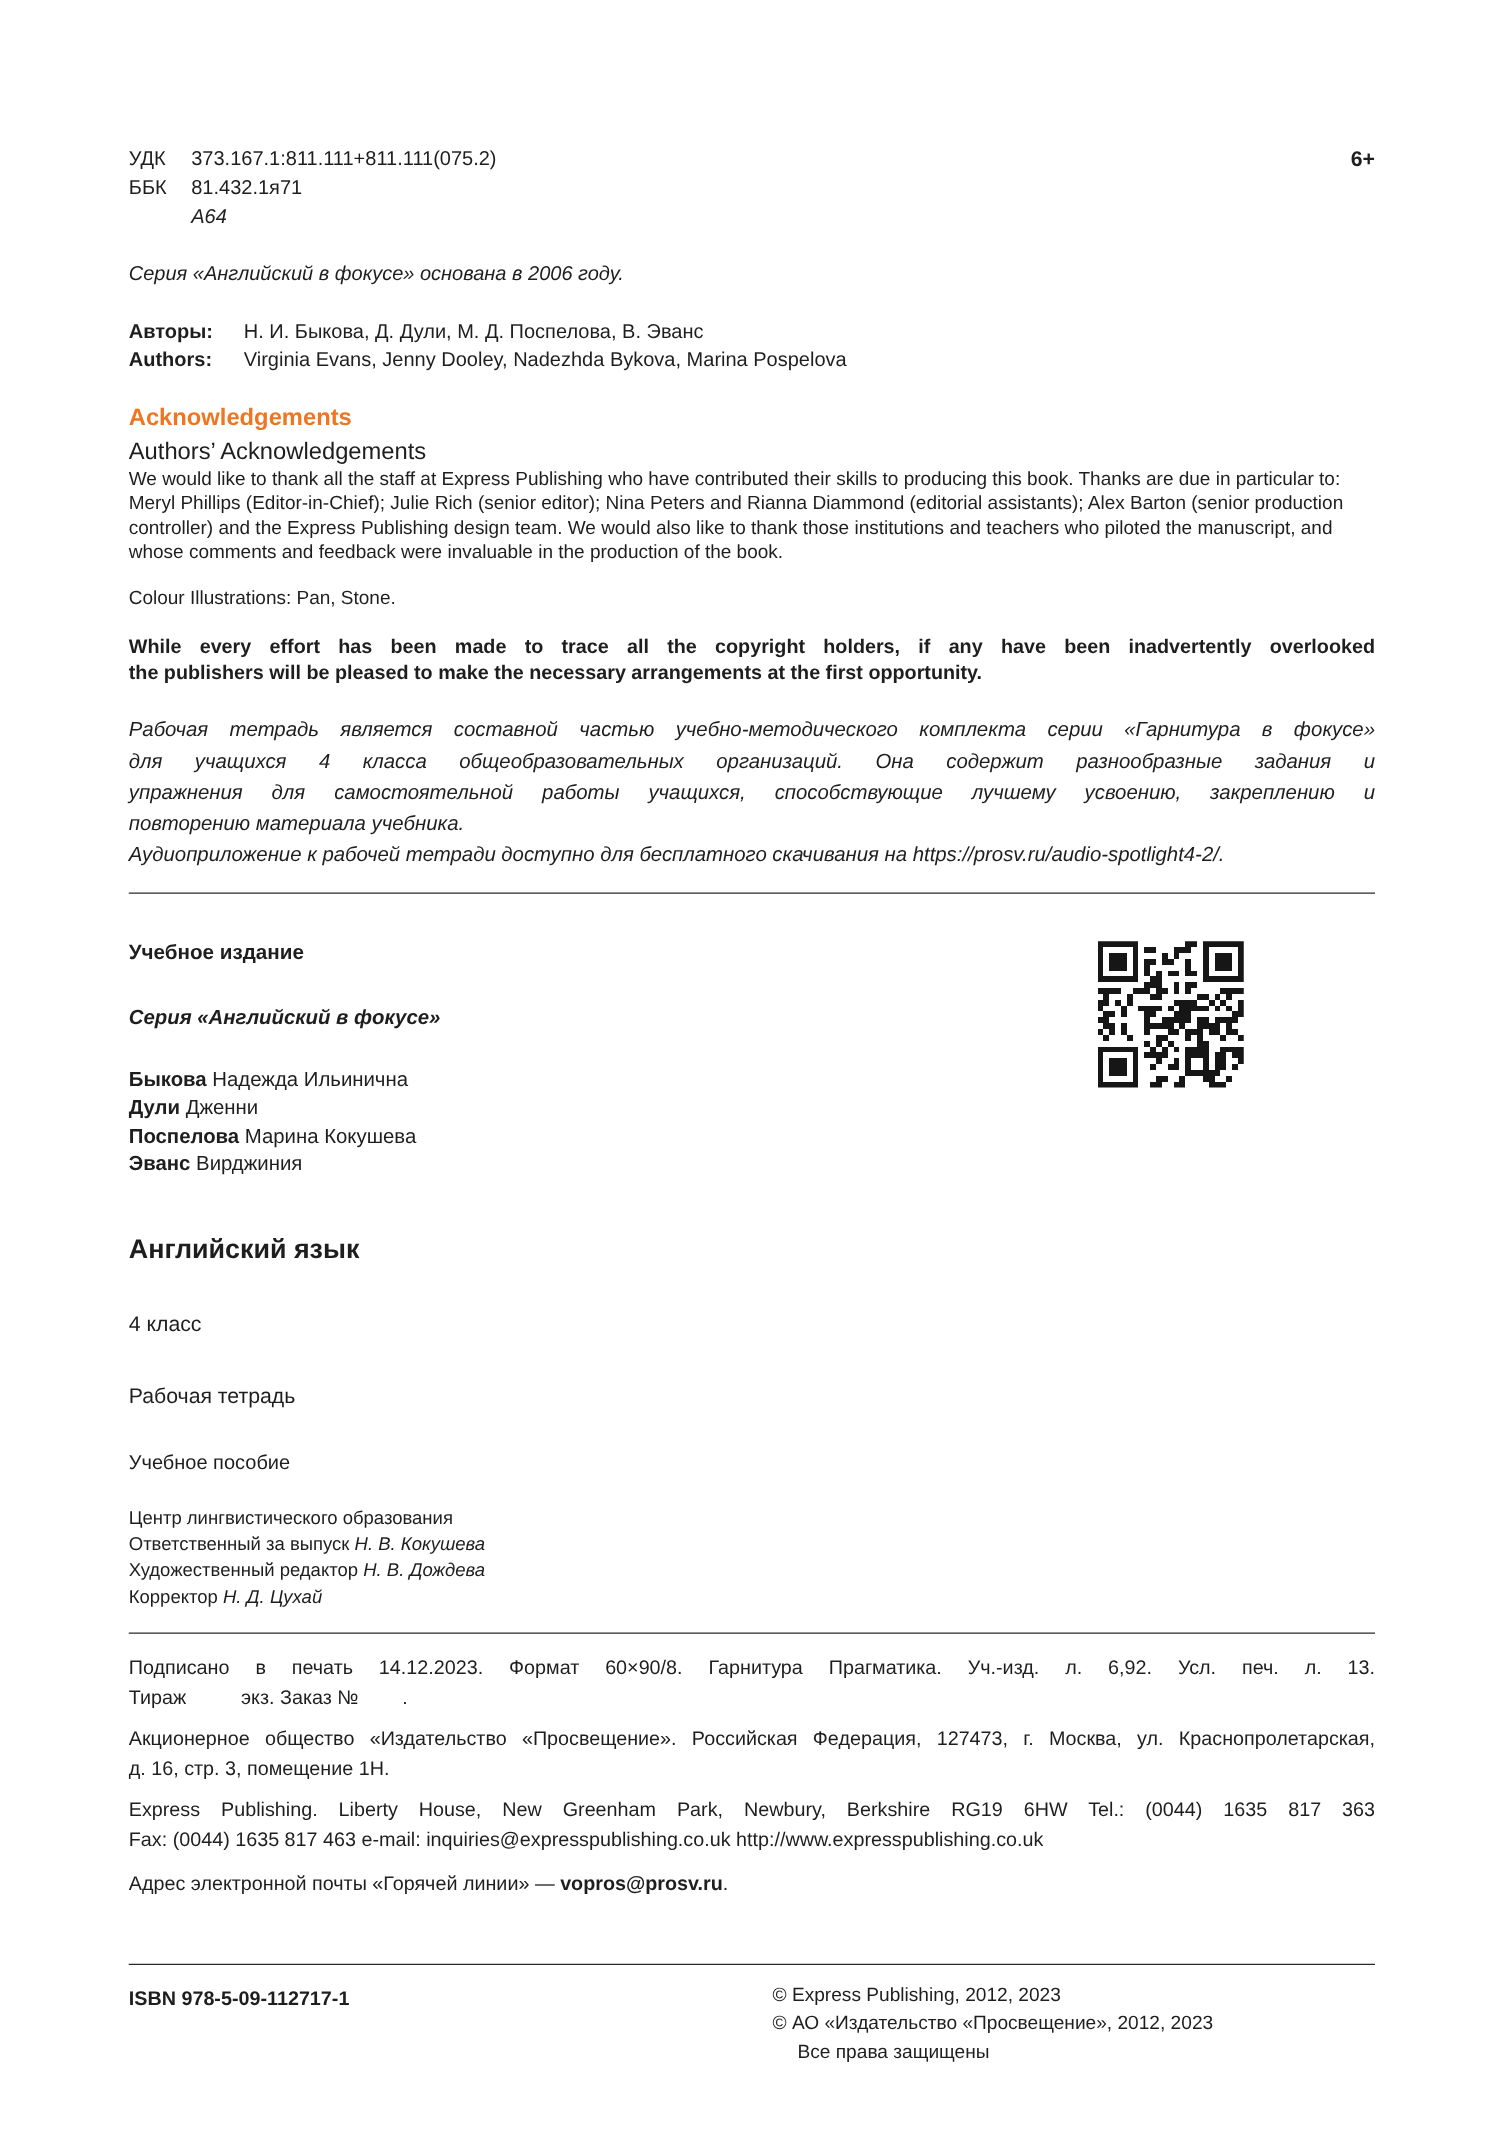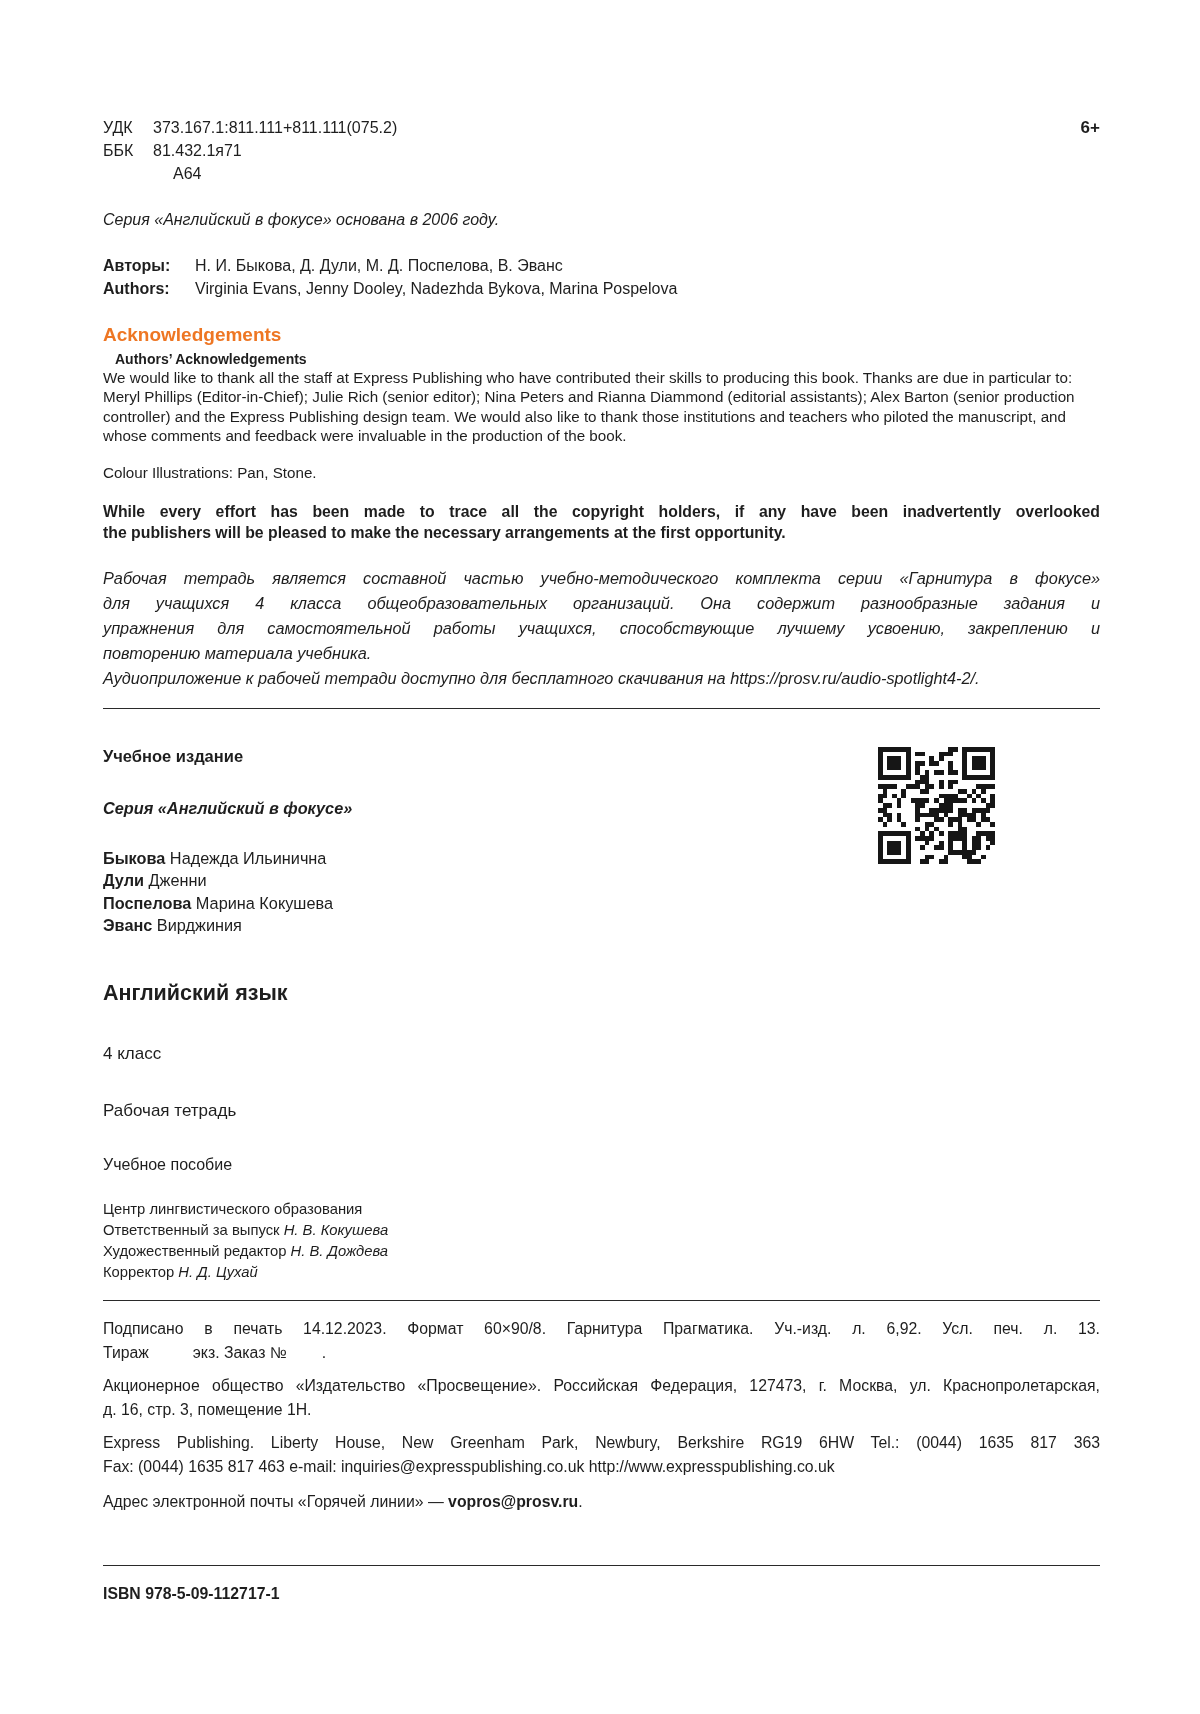--- a/index.html
+++ b/index.html
@@ -18,30 +18,30 @@
     left: 103px;
     top: 116px;
     width: 997px;
     font-size: 15.5px;
   }
 
   
   .meta-row { display: flex; justify-content: space-between; align-items: flex-start; }
   .meta-line { font-size: 16px; line-height: 23px; }
   .meta-label { display: inline-block; width: 50px; }
-  .meta-code { margin-left: 70px; }
+  .meta-code { margin-left: 50px; font-style: italic; }
   .age { font-weight: bold; font-size: 17px; line-height: 23px; }
 
   .series-note { margin-top: 26px; font-style: italic; font-size: 16px; }
 
   .authors-block { margin-top: 25px; font-size: 16px; line-height: 23px; }
   .author-label { display: inline-block; width: 92px; font-weight: bold; }
 
   .ack-heading { margin-top: 24px; color: #ee7623; font-weight: bold; font-size: 19px; }
-  .ack-sub { margin-top: 5px; font-weight: bold; font-size: 14px; margin-left: 12px; }
+  .ack-sub { margin-top: 5px; font-weight: normal; font-size: 19px; }
   .ack-body { margin-top: 1px; font-size: 15.2px; line-height: 19.4px; }
 
   .colour-line { margin-top: 18px; font-size: 15.2px; }
 
   .notice { margin-top: 20px; font-weight: bold; font-size: 15.8px; line-height: 21.5px; }
 
   .annotation { margin-top: 22px; font-style: italic; font-size: 16.3px; line-height: 25px; }
   .jline { text-align: justify; text-align-last: justify; }
 
   .rule { border: none; border-top: 1.5px solid #2a2a2a; margin: 17px 0 0 0; }
@@ -489,16 +489,21 @@
     </div>
 
     <div class="hotline">
       <span>Адрес электронной почты «Горячей линии» — </span><b>vopros@prosv.ru</b><span>.</span>
     </div>
 
     <hr class="rule footer-rule">
 
     <div class="footer">
       <div class="isbn">ISBN 978-5-09-112717-1</div>
+      <div class="copyright-block">
+        <div>© Express Publishing, 2012, 2023</div>
+        <div>© АО «Издательство «Просвещение», 2012, 2023</div>
+        <div class="rights">Все права защищены</div>
+      </div>
     </div>
 
   </div>
 </div>
 
 </body></html>

